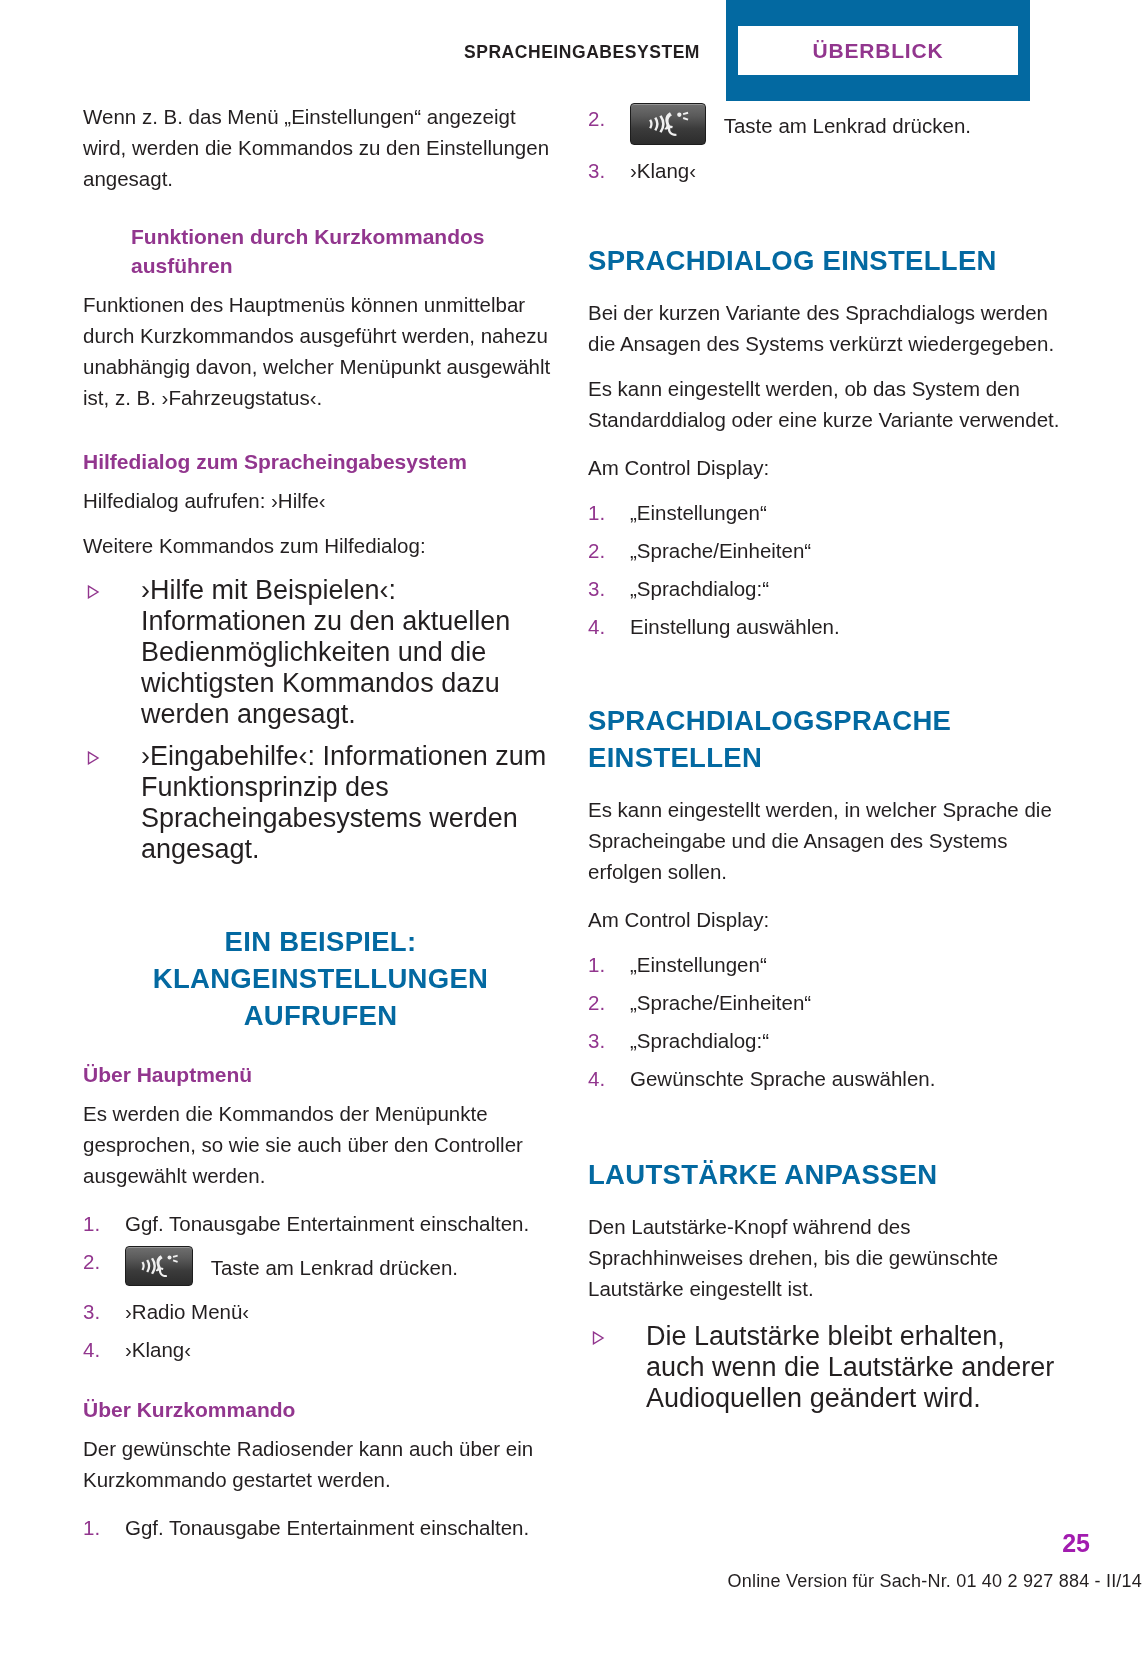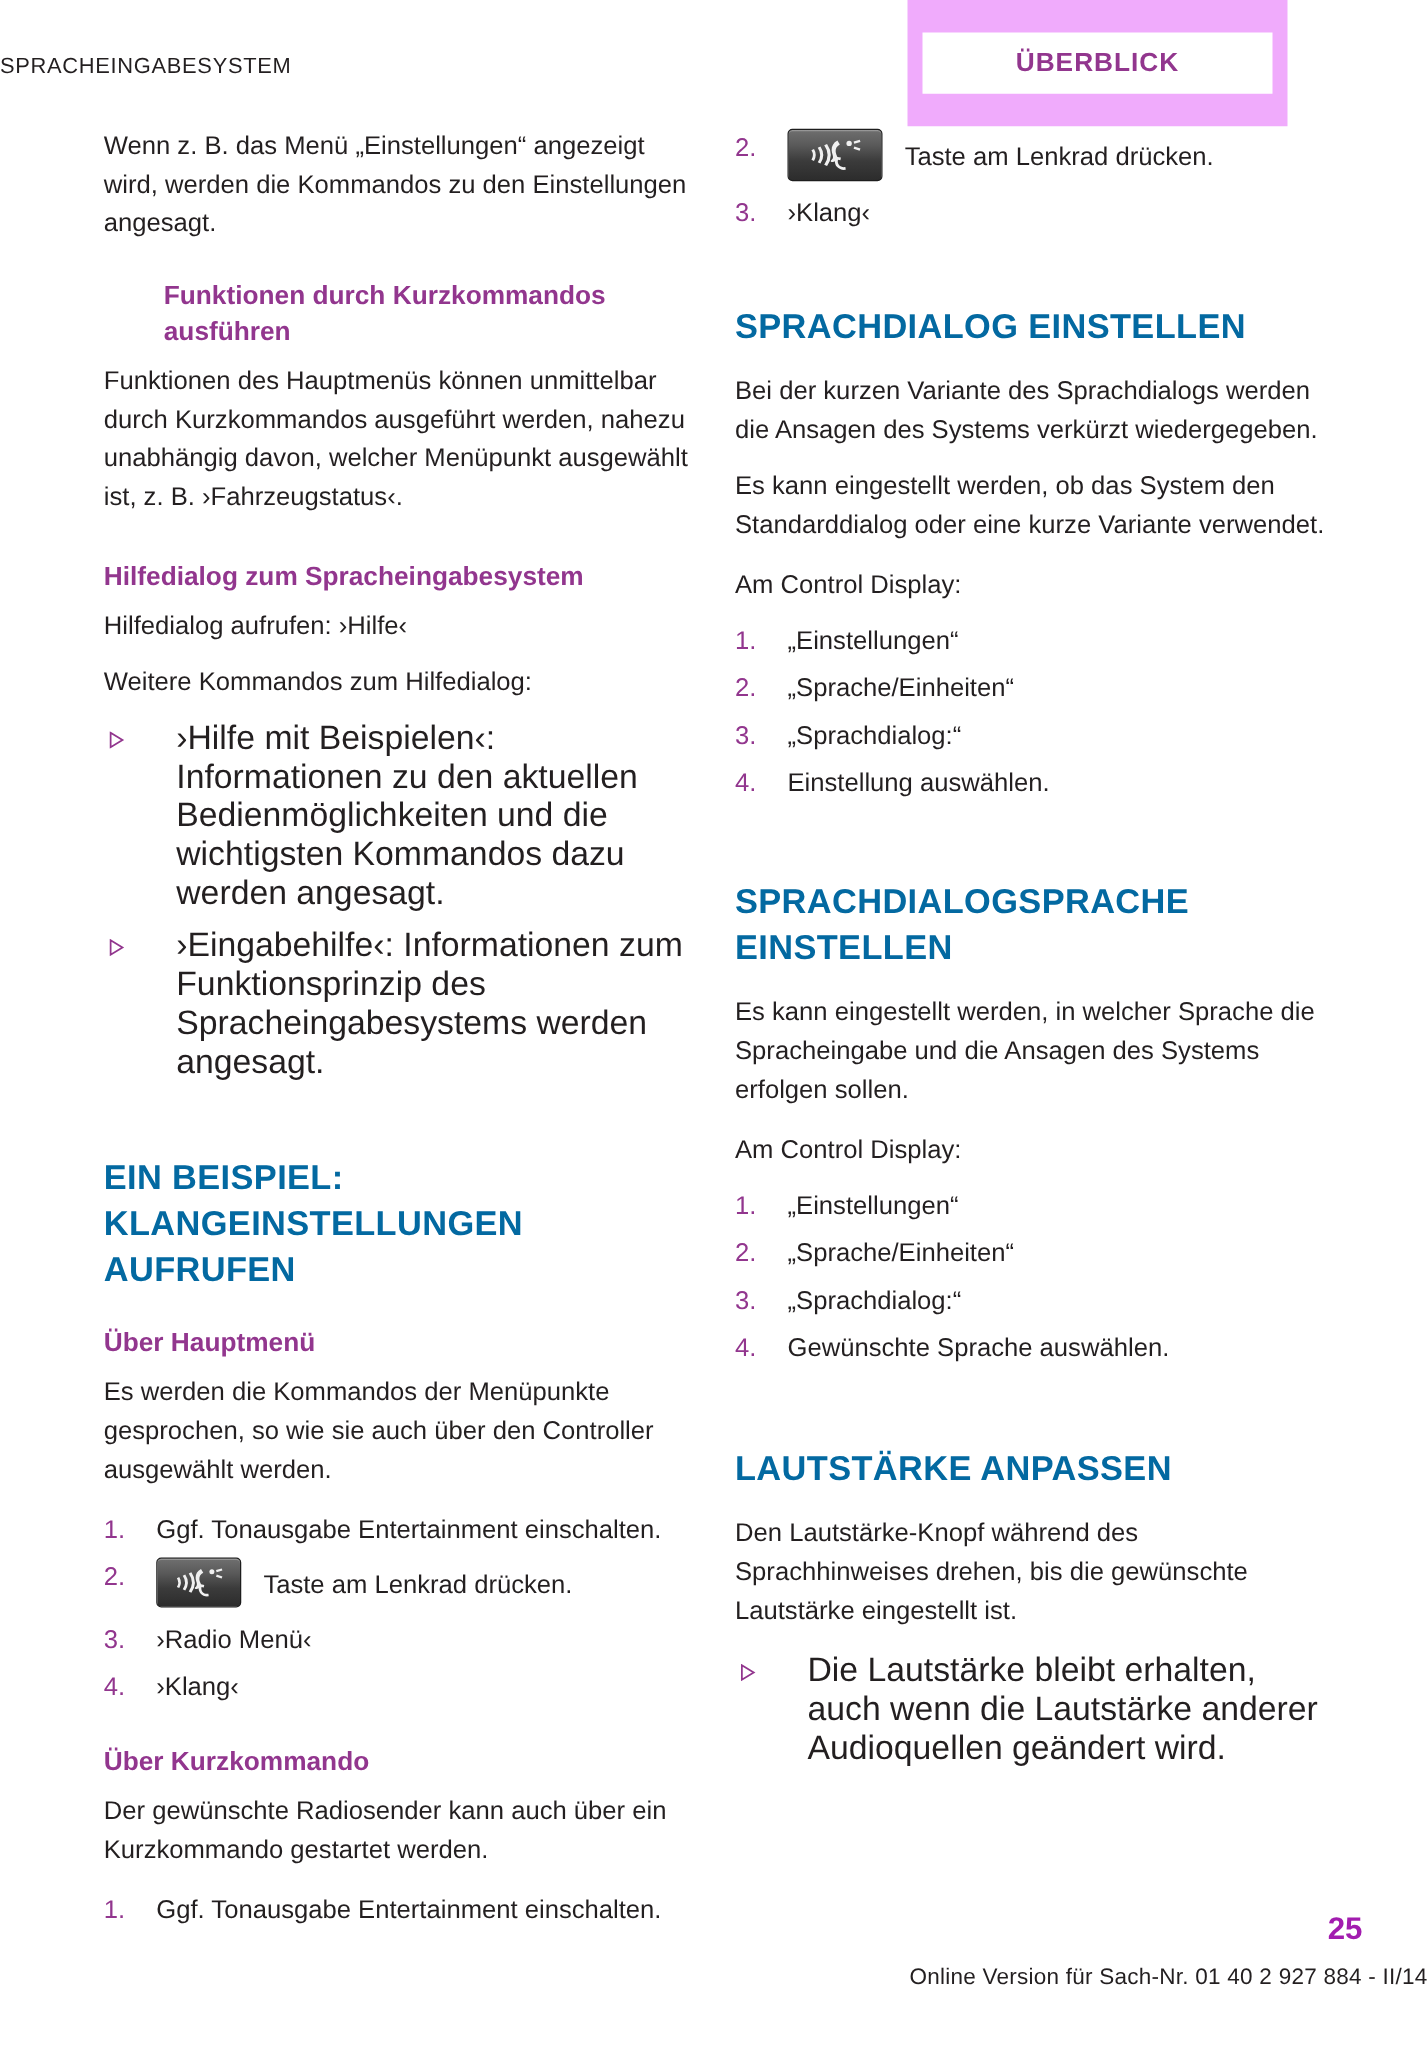--- a/index.html
+++ b/index.html
@@ -28,33 +28,34 @@
     left: 0; top: 0;
     width: 1142px;
     height: 1px;
     background: #ffffff;
   }
   .header-chapter {
     position: absolute;
     left: 0;
     top: 42px;
     width: 700px;
+    text-align: right;
     font-size: 17.5px;
-    font-weight: normal;
+    font-weight: bold;
     letter-spacing: 0.55px;
     color: #231f20;
     font-family: "Liberation Sans", sans-serif;
   }
   .header-tab {
     position: absolute;
     left: 726px;
     top: 0;
     width: 304px;
     height: 101px;
-    background: #f0abfc;
+    background: #0369a1;
     padding: 26px 12px 26px 12px;
   }
   .header-tab-inner {
     width: 100%;
     height: 100%;
     background: #ffffff;
     display: flex;
     align-items: center;
     justify-content: center;
   }
@@ -245,21 +246,21 @@
       <li>
         <span class="tri">
           <svg width="13" height="14" viewBox="0 0 13 14">
               <path d="M1.5 1.2 L11 7 L1.5 12.8 Z" fill="none" stroke="#92368e" stroke-width="1.4"></path>
             </svg>
         </span>
         <span>›Eingabehilfe‹: Informationen zum Funktionsprinzip des Spracheingabesystems werden angesagt.</span>
       </li>
     </ul>
 
-    <h1 class="sec-title" style="margin-top:58px;">EIN BEISPIEL: KLANGEINSTELLUNGEN AUFRUFEN</h1>
+    <h1 class="sec-title" style="margin-top:58px;text-align:center;">EIN BEISPIEL: KLANGEINSTELLUNGEN AUFRUFEN</h1>
 
     <h2 class="sub-title" style="margin-top:26px;">Über Hauptmenü</h2>
     <p class="body-text">Es werden die Kommandos der Menüpunkte gesprochen, so wie sie auch über den Controller ausgewählt werden.</p>
 
     <ol class="num-list">
       <li>
         <span class="num">1.</span>
         <span>Ggf. Tonausgabe Entertainment einschalten.</span>
       </li>
       <li class="with-icon">

